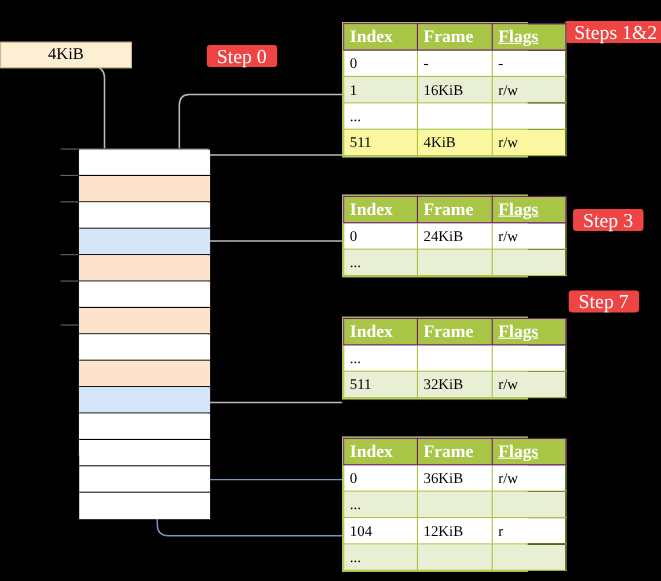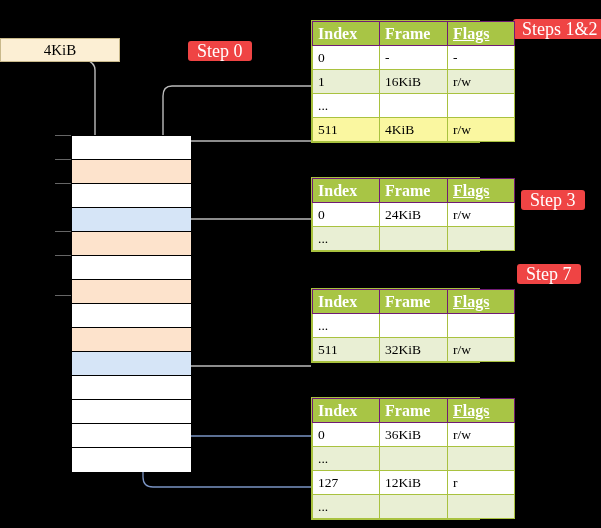--- a/index.html
+++ b/index.html
@@ -286,21 +286,21 @@
           <td>0</td>
           <td>36KiB</td>
           <td>r/w</td>
         </tr>
         <tr class="even">
           <td>...</td>
           <td></td>
           <td></td>
         </tr>
         <tr class="odd">
-          <td>127</td>
+          <td>104</td>
           <td>12KiB</td>
           <td>r</td>
         </tr>
         <tr class="even">
           <td>...</td>
           <td></td>
           <td></td>
         </tr>
       </tbody>
     </table>

